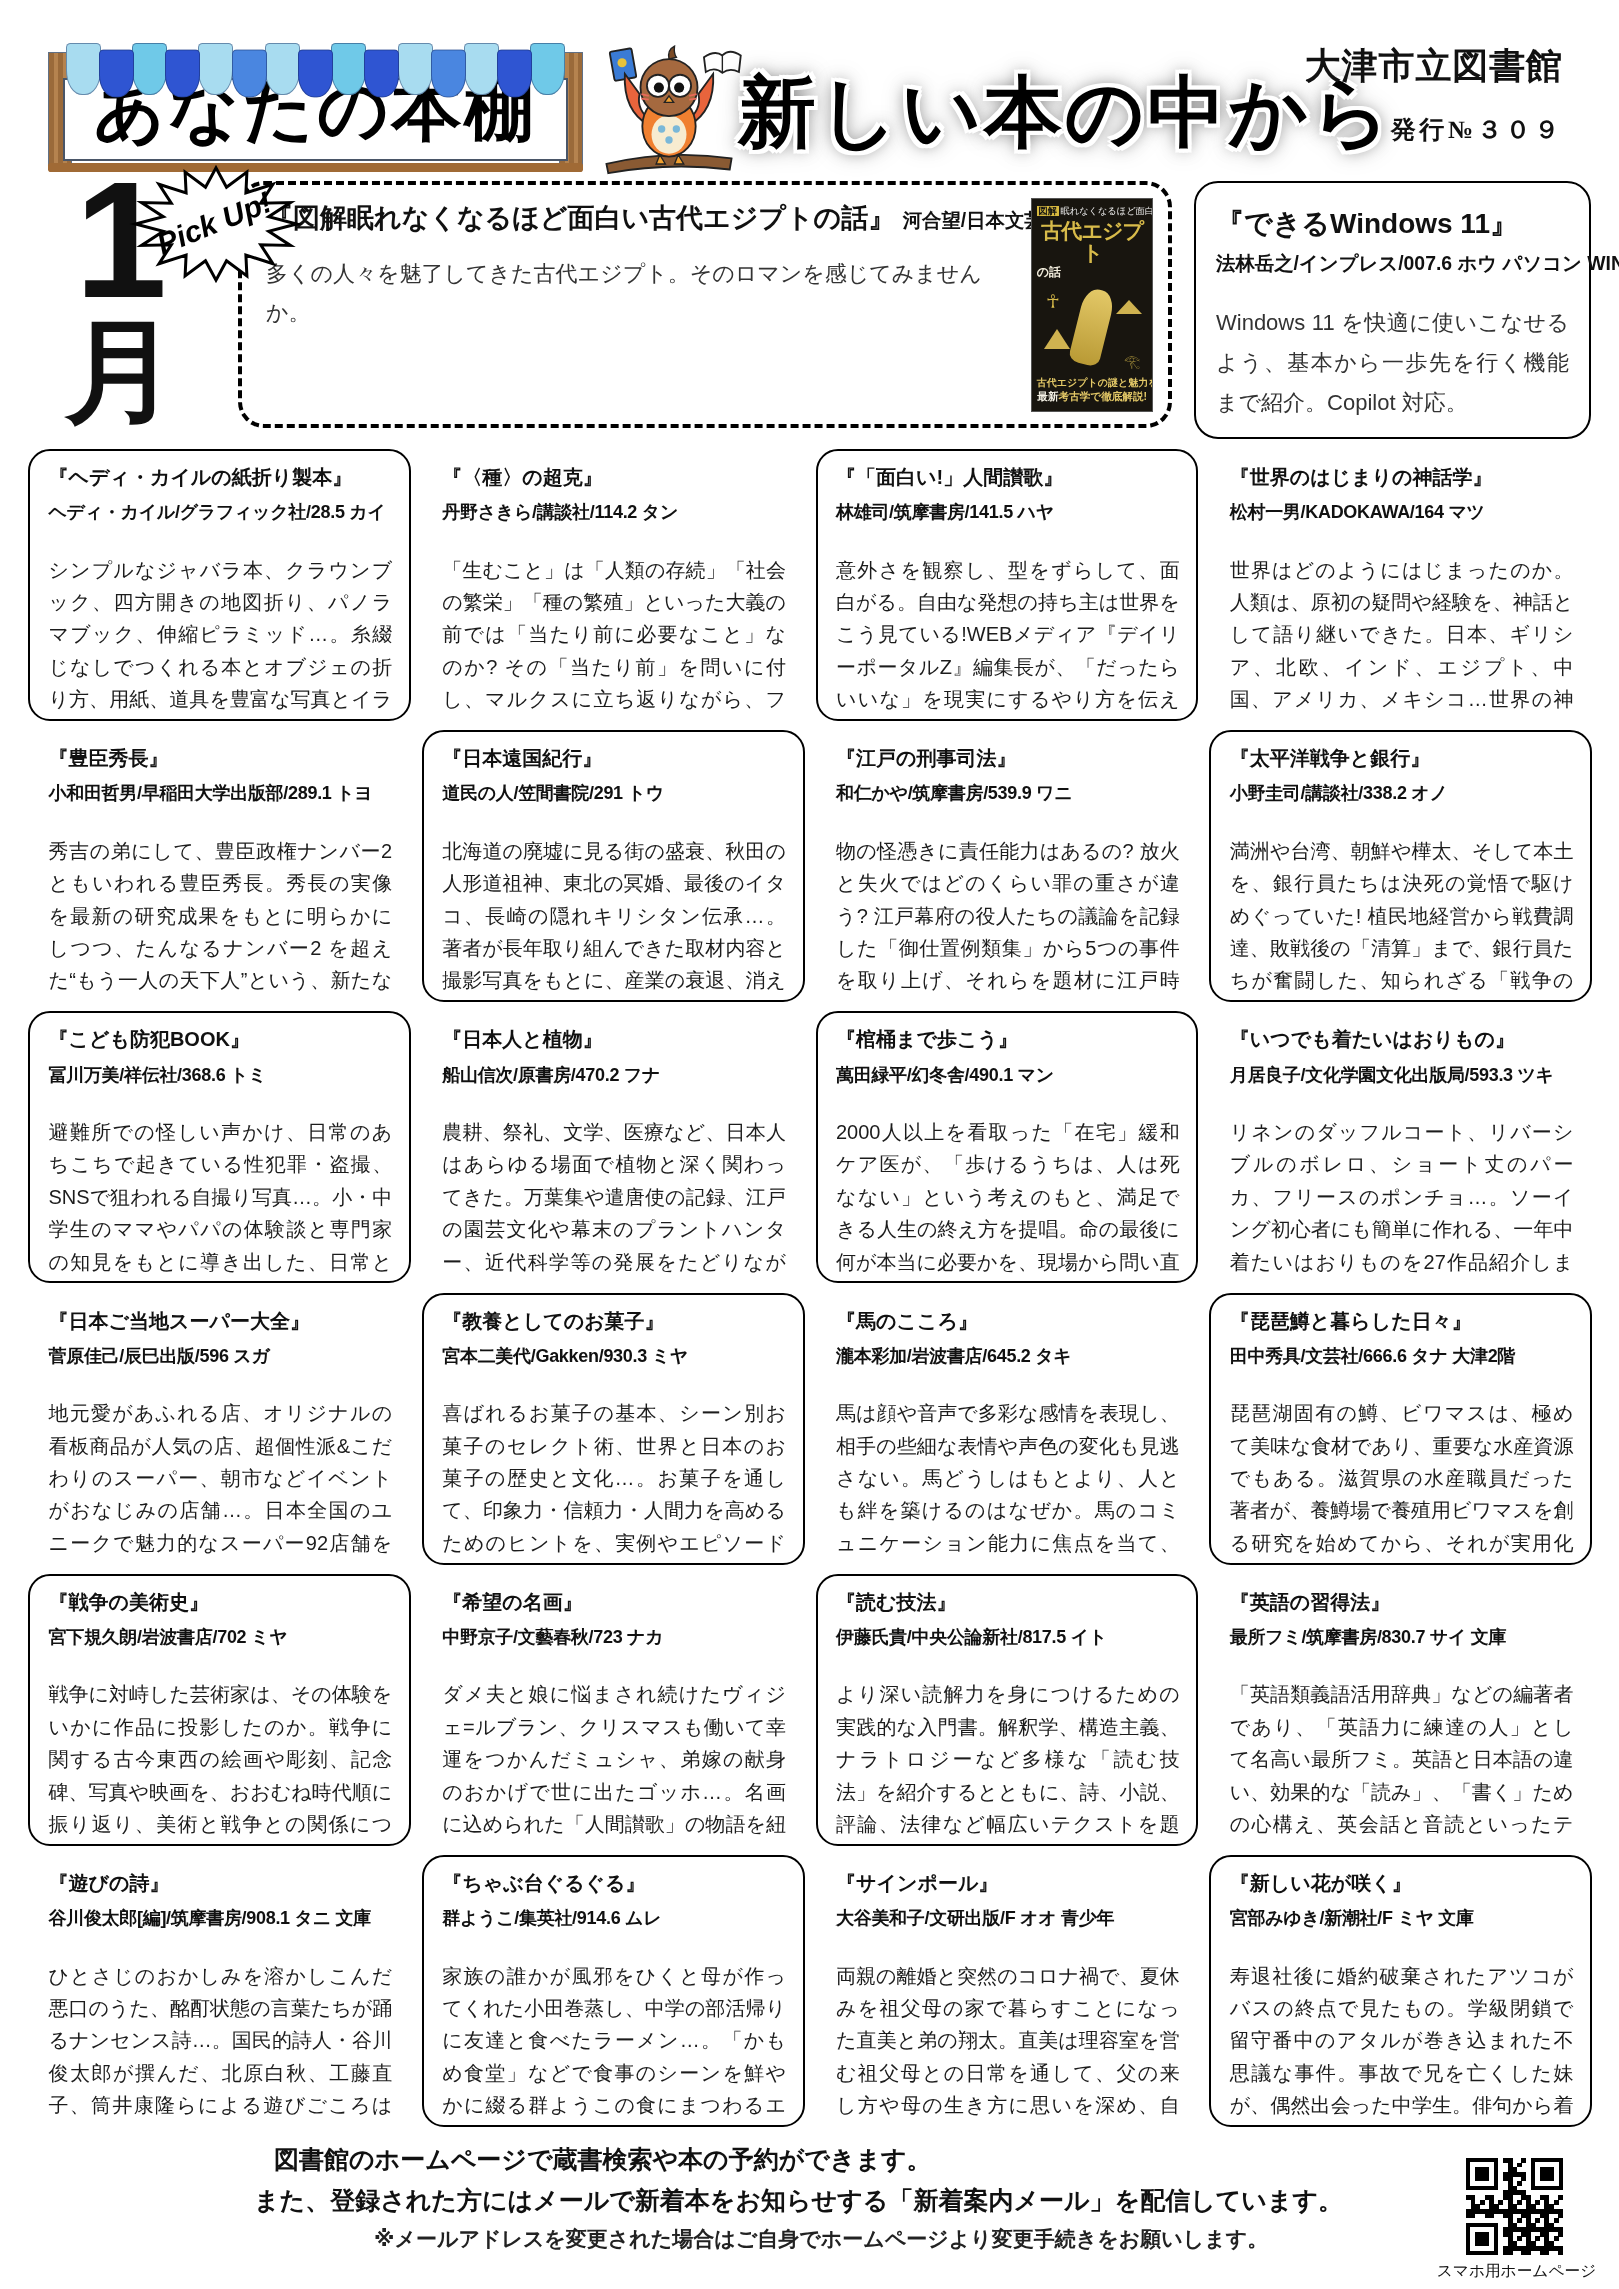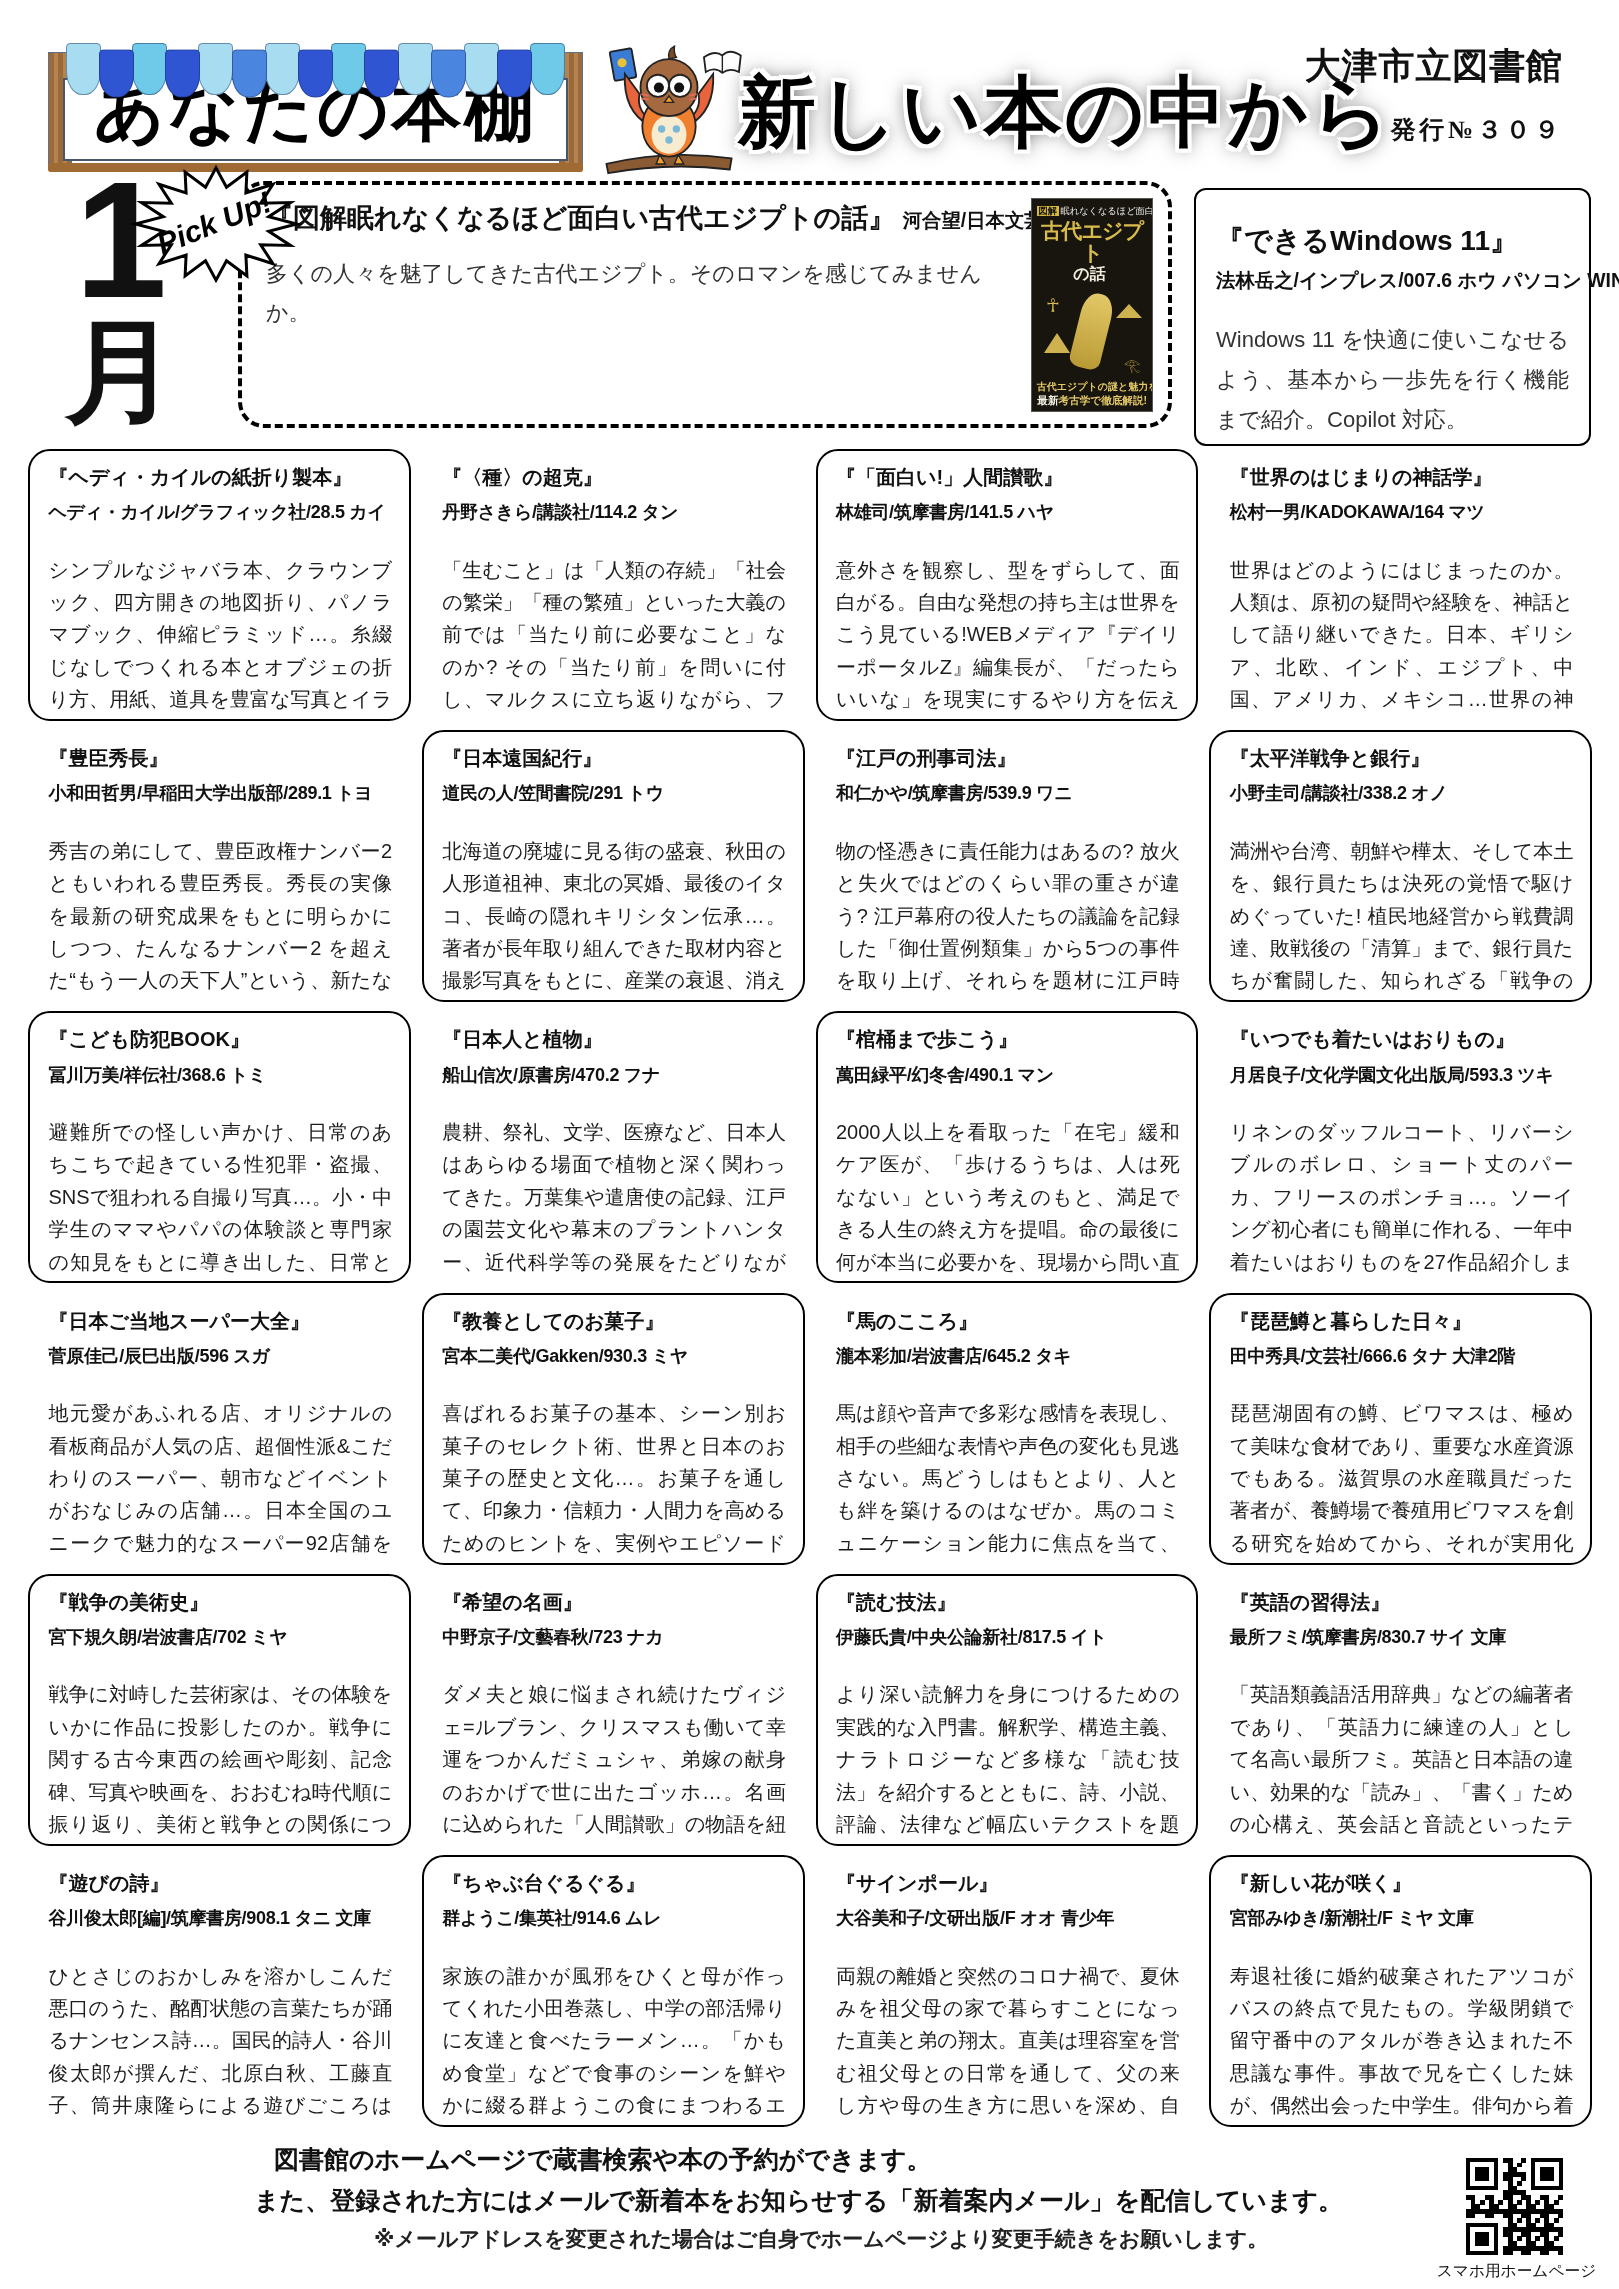--- a/index.html
+++ b/index.html
@@ -44,33 +44,33 @@
   .feature-head{white-space:nowrap;}
   .feature-title{font-size:27px;font-weight:800;}
   .feature-author{font-size:19.4px;font-weight:700;margin-left:7.4px;}
   .feature-desc{margin-top:18.5px;padding-right:146px;font-size:22px;line-height:1.78;color:#333;}
   .feature-desc p{margin:0;}
   .cover{position:absolute;right:14.8px;top:13px;width:122px;height:214px;background:#18150f;
     border:0.9px solid #555;box-sizing:border-box;padding:5.5px 4.6px;text-align:center;overflow:hidden;}
   .cover .c-top{font-size:9.2px;color:#eee;white-space:nowrap;}
   .cover .c-top .tag{background:#d8b93f;color:#111;font-weight:700;padding:0 1.8px;margin-right:1.8px;}
   .cover .c-main{font-size:21px;font-weight:900;color:#d8bb4a;line-height:1.05;margin-top:2.8px;letter-spacing:-0.9px;}
-  .cover .c-sub{font-size:16px;color:#f3eede;font-weight:700;text-align:center;padding-right:5.5px;}
+  .cover .c-sub{font-size:12px;color:#f3eede;font-weight:700;text-align:left;padding-right:5.5px;}
   .cover .c-art{height:85px;position:relative;margin-top:5.5px;}
   .sarco{position:absolute;left:50%;top:1.8px;transform:translateX(-50%) rotate(14deg);
     width:31px;height:76px;background:linear-gradient(#e3c867,#b99a35);
     border-radius:45% 45% 35% 35%/28% 28% 12% 12%;}
   .pyr{position:absolute;width:0;height:0;border-left:13px solid transparent;border-right:13px solid transparent;
     border-bottom:20px solid #cfb250;}
   .ankh{position:absolute;color:#d8bb4a;font-size:18.5px;}
   .cover .c-bot1{font-size:10px;color:#e3c867;font-weight:800;white-space:nowrap;margin-top:3.7px;}
   .cover .c-bot2{font-size:10.6px;font-weight:800;white-space:nowrap;}
   .cover .c-bot2 .w{color:#f5f2e6;} .cover .c-bot2 .g{color:#e3c867;}
-  .win-box{position:absolute;left:1194px;top:188px;width:397px;height:258px;
-    border:2.8px solid #000;border-radius:12px;box-sizing:border-box;padding:32px 20px;}
+  .win-box{position:absolute;left:1194px;top:181px;width:397px;height:258px;
+    border:2.8px solid #000;border-radius:24px;box-sizing:border-box;padding:22px 20px;}
   .win-title{font-size:28px;font-weight:800;}
   .win-author{font-size:19.4px;font-weight:700;margin-top:7.4px;white-space:nowrap;}
   .win-desc{margin-top:26px;font-size:22px;line-height:1.8;color:#333;text-align:justify;}
   
   .grid{position:absolute;left:28px;top:449px;width:1564px;display:grid;
     grid-template-columns:repeat(4,1fr);grid-auto-rows:272px;gap:9.2px 11px;}
   .cell{border:2.8px solid transparent;border-radius:22px;padding:13px 16.6px 0 18.5px;box-sizing:border-box;overflow:hidden;}
   .cell.bordered{border-color:#000;}
   .b-title{font-size:20px;font-weight:800;margin:0 0 9.2px;letter-spacing:0;white-space:nowrap;}
   .b-author{font-size:18px;font-weight:700;white-space:nowrap;letter-spacing:-0.3px;}

